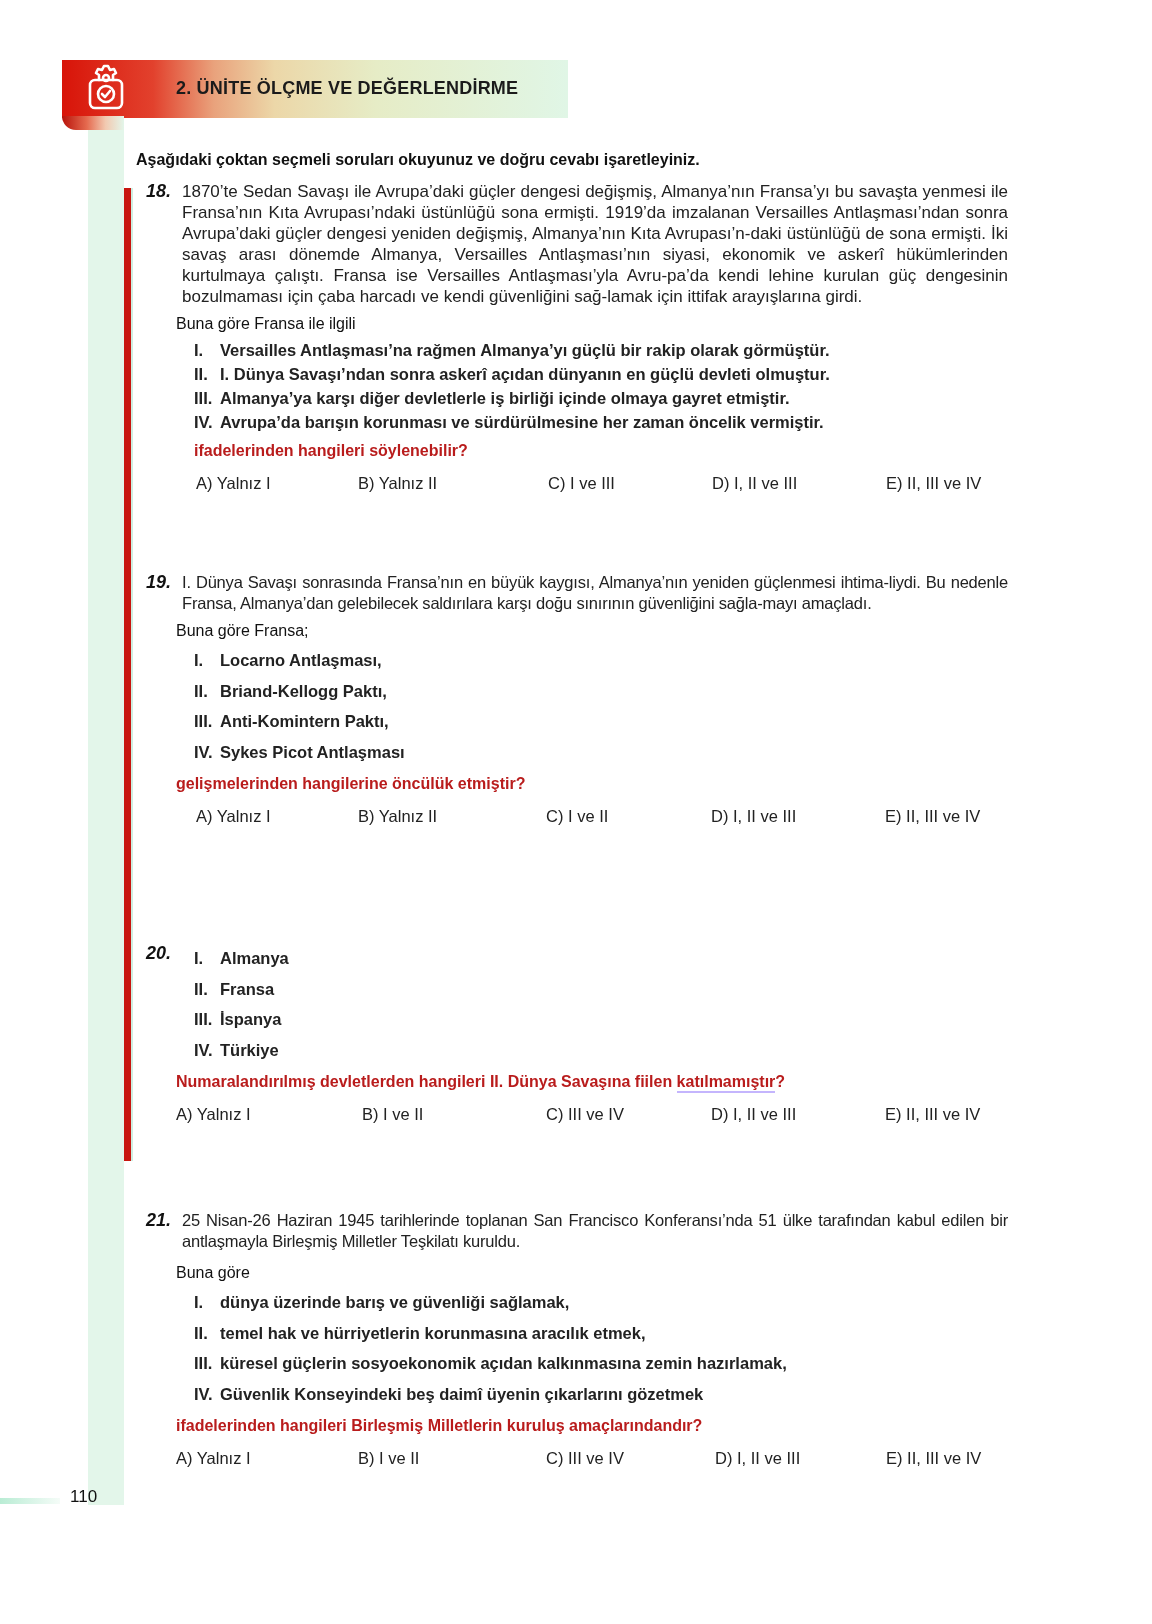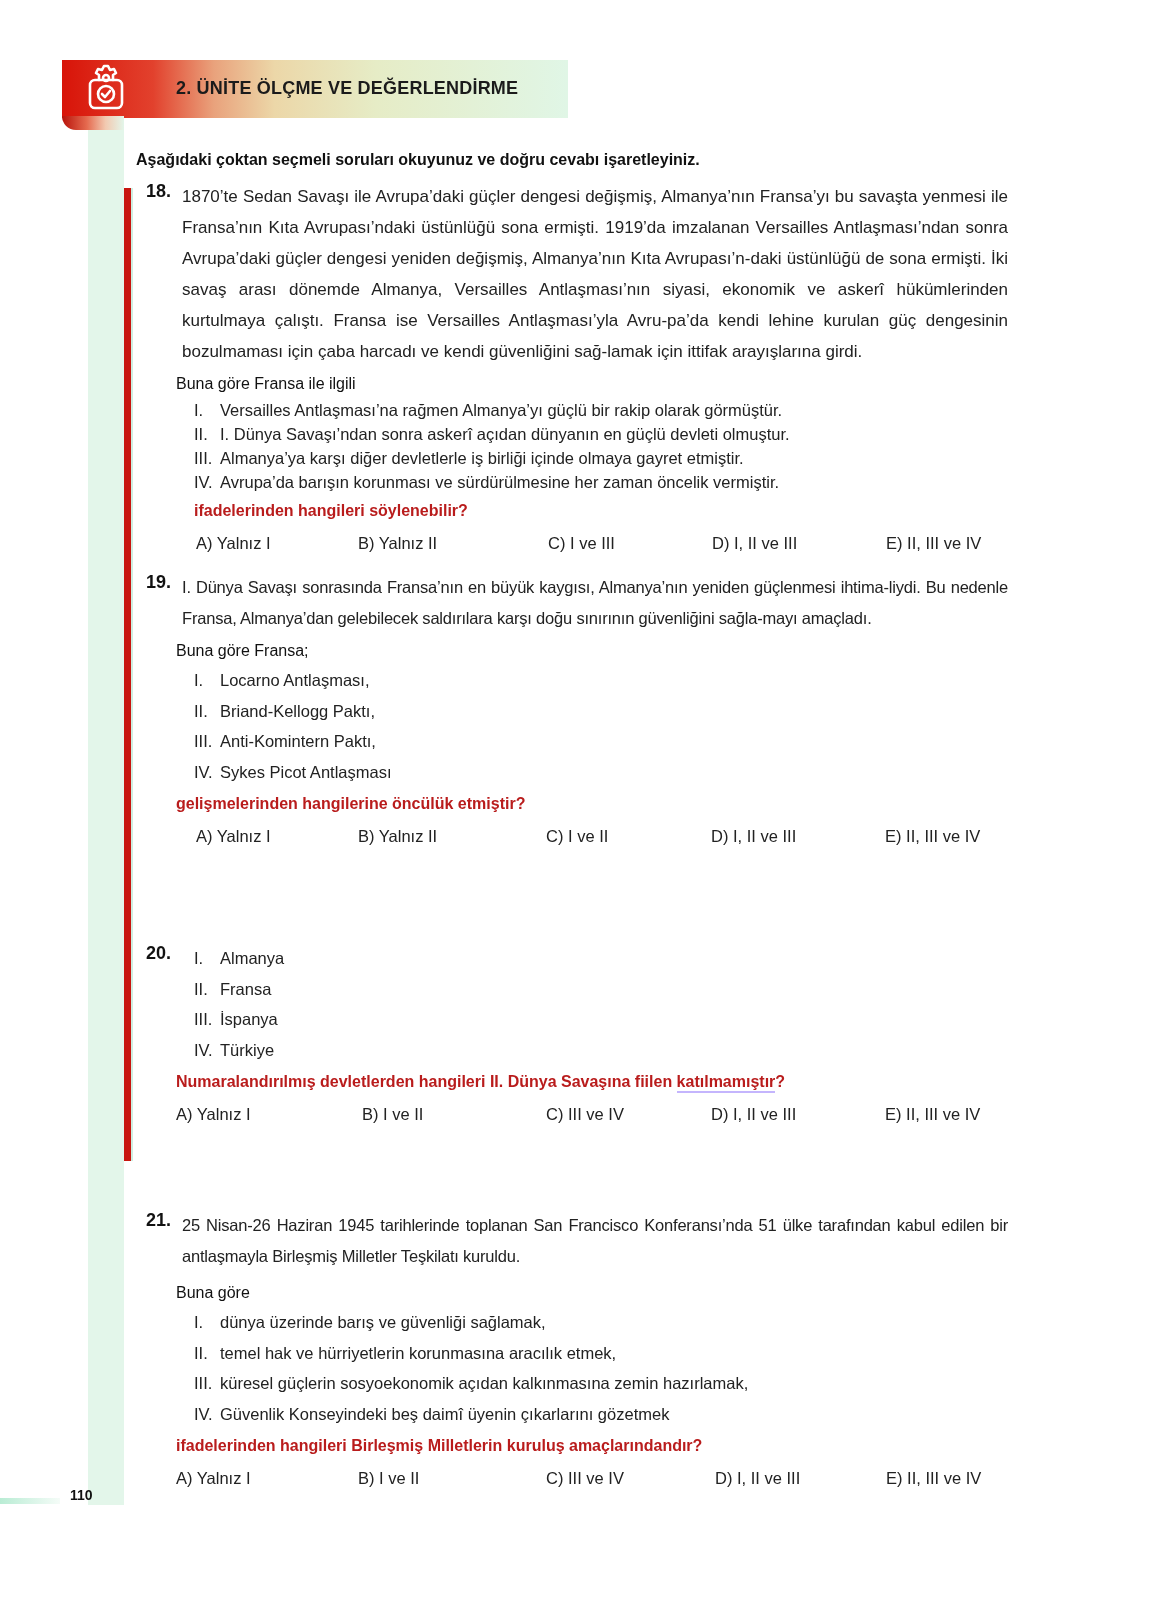--- a/index.html
+++ b/index.html
@@ -14,34 +14,34 @@
   .header { position: absolute; left: 62px; top: 60px; width: 506px; height: 58px;
     background: linear-gradient(90deg, #d81409 0%, #e2412d 18%, #e9a27c 30%, #ecd7a8 42%, #e6ecc6 62%, #e0f6e6 100%); }
   .header-curl { position: absolute; left: 62px; top: 116px; width: 62px; height: 14px;
     background: linear-gradient(90deg, #b8120a 0%, #e56a4f 40%, #f2c9b0 70%, #e3f6ea 100%); border-bottom-left-radius: 14px; }
   .header-icon { position: absolute; left: 80px; top: 62px; width: 52px; height: 52px; }
   .header-title { position: absolute; left: 176px; top: 78px; font-size: 18px; font-weight: bold; color: #1b1b1b; letter-spacing: 0.2px; }
 
   .instruction { position: absolute; left: 136px; top: 151px; font-size: 16px; font-weight: bold; color: #111; }
 
   .q { position: absolute; left: 140px; width: 868px; }
-  .q-num { position: absolute; left: 6px; top: 0; font-weight: bold; font-size: 18px; color: #111; }
-  .q-body { margin-left: 42px; font-size: 17px; line-height: 31px; text-align: justify; color: #222; }
+  .q-num { position: absolute; left: 6px; top: 0; font-weight: bold; font-size: 18px; color: #111; font-style: italic; }
+  .q-body { margin-left: 42px; font-size: 17px; line-height: 21px; text-align: justify; color: #222; }
   .q-body.cond { font-size: 16.5px; letter-spacing: -0.2px; }
   .stem { font-weight: normal; font-size: 16px; color: #111; margin-top: 8px; margin-bottom: 5px; }
-  .items { margin-left: 18px; }
+  .items { margin-left: 18px; font-weight: bold; }
   .item { font-size: 16.5px; color: #222; height: 24px; line-height: 24px; }
   .items.spaced .item { height: 30.5px; line-height: 30px; }
   .roman { display: inline-block; width: 26px; }
   .qq { font-weight: bold; font-size: 16px; color: #b91c1c; margin-top: 8px; }
   .underline { border-bottom: 2px solid #c4b5fd; padding-bottom: 1px; }
   .choices { position: relative; height: 24px; margin-top: 14px; font-size: 16.5px; color: #222; }
   .choice { position: absolute; top: 0; white-space: nowrap; }
 
-  .page-number { position: absolute; left: 70px; top: 1487px; font-size: 14px; font-weight: bold; color: #111; }
+  .page-number { position: absolute; left: 70px; top: 1487px; font-size: 17px; font-weight: normal; color: #111; }
   .page-line { position: absolute; left: 0; top: 1498px; width: 60px; height: 6px; background: linear-gradient(90deg, #b9ecd4, #f5fcf8); }
 </style>
 </head>
 <body>
 
 <div class="green-strip"></div>
 <div class="red-bar"></div>
 
 <div class="header"></div>
 <div class="header-curl"></div>

